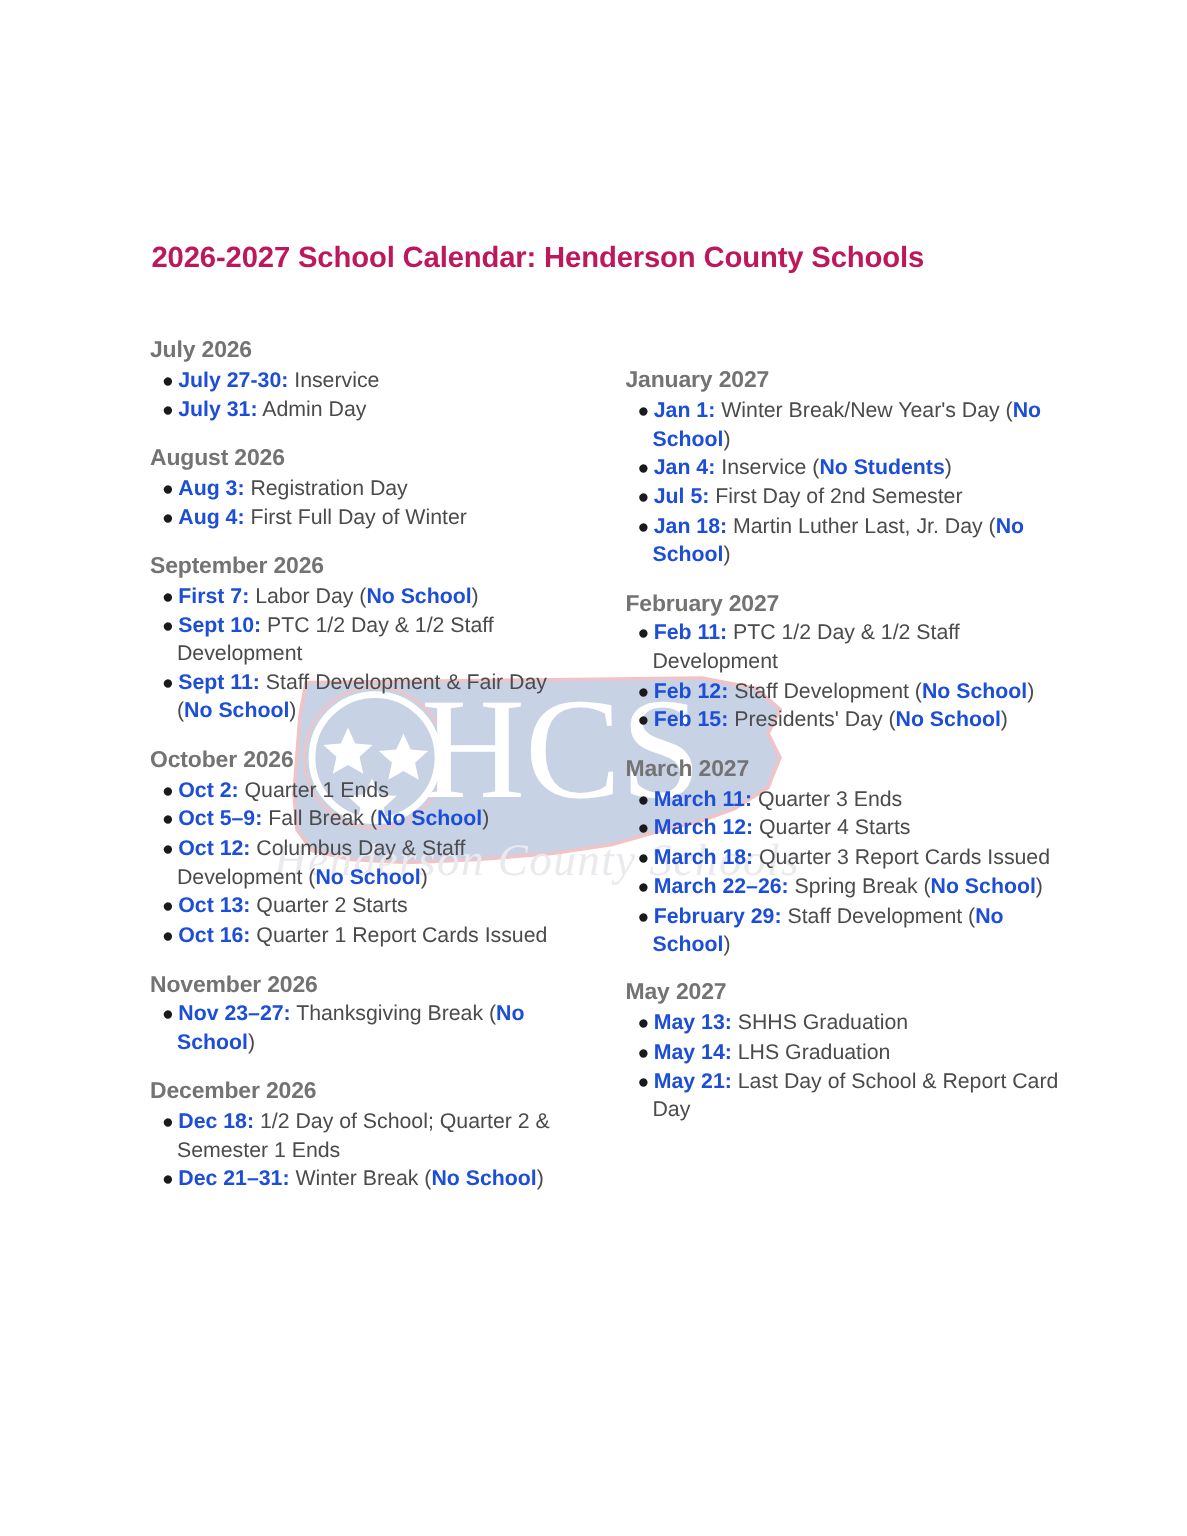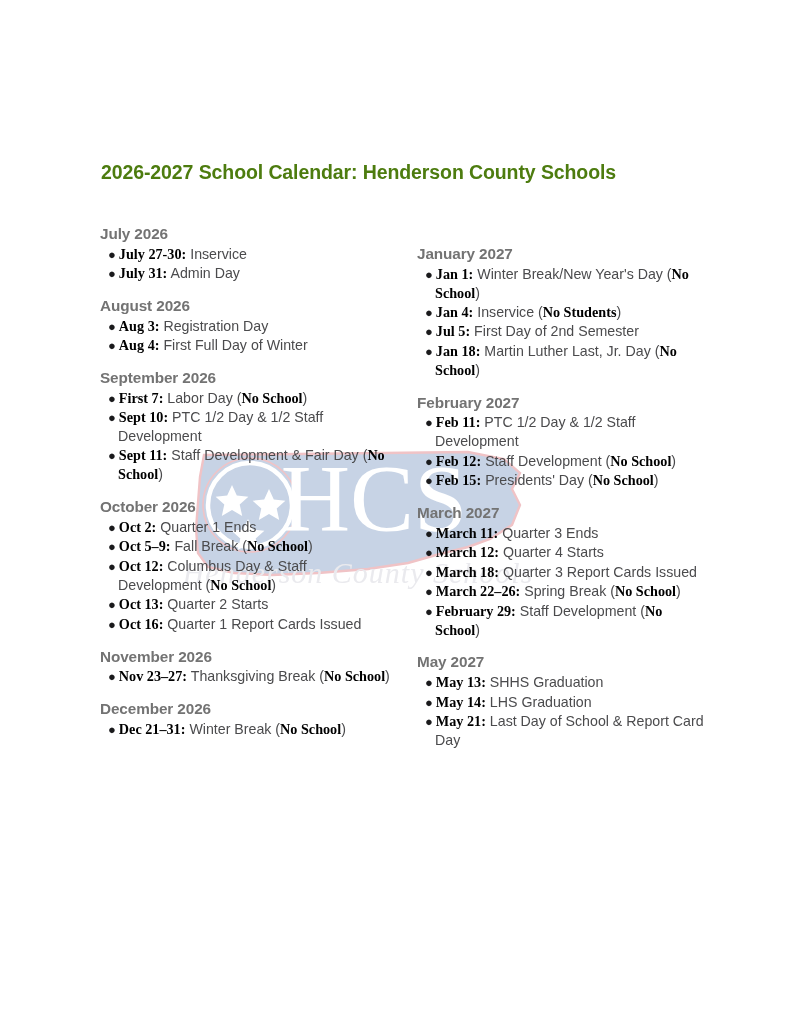--- a/index.html
+++ b/index.html
@@ -31,21 +31,21 @@
   .watermark svg { display: block; width: 100%; height: 100%; }
 
   
   .page-title {
     position: absolute;
     left: 101px;
     top: 148px;
     width: 620px;
     font-size: 19.5px;
     font-weight: bold;
-    color: #4d7c0f;
+    color: #be185d;
     letter-spacing: -0.1px;
     z-index: 2;
   }
 
   
   .columns {
     position: absolute;
     left: 0;
     top: 224px;
     width: 791px;
@@ -85,22 +85,21 @@
     margin: 0 0 0.5px 0;
   }
   ul.events li .bullet {
     color: #1a1a1c;
     font-size: 13px;
     padding-right: 3px;
   }
   ul.events li b,
   ul.events li .b {
     font-weight: bold;
-    color: #000000;
-    font-family: Liberation Serif, serif;
+    color: #1d4ed8;
   }
 </style>
 </head>
 <body>
 
 <div class="page">
 
   <div class="watermark">
     <svg viewBox="0 0 380 168" xmlns="http://www.w3.org/2000/svg">
 
@@ -163,20 +162,21 @@
         </div>
         <div class="month-block">
           <div class="month-heading">November 2026</div>
           <ul class="events">
             <li><span class="bullet">●</span><b>Nov 23–27:</b><span> Thanksgiving Break (</span><b>No School</b><span>)</span></li>
           </ul>
         </div>
         <div class="month-block">
           <div class="month-heading">December 2026</div>
           <ul class="events">
+            <li><span class="bullet">●</span><b>Dec 18:</b><span> 1/2 Day of School; Quarter 2 &amp; Semester 1 Ends</span></li>
             <li><span class="bullet">●</span><b>Dec 21–31:</b><span> Winter Break (</span><b>No School</b><span>)</span></li>
           </ul>
         </div>
       </div>
     <div class="col col-right">
         <div class="month-block">
           <div class="month-heading">January 2027</div>
           <ul class="events">
             <li><span class="bullet">●</span><b>Jan 1:</b><span> Winter Break/New Year's Day (</span><b>No School</b><span>)</span></li>
             <li><span class="bullet">●</span><b>Jan 4:</b><span> Inservice (</span><b>No Students</b><span>)</span></li>

